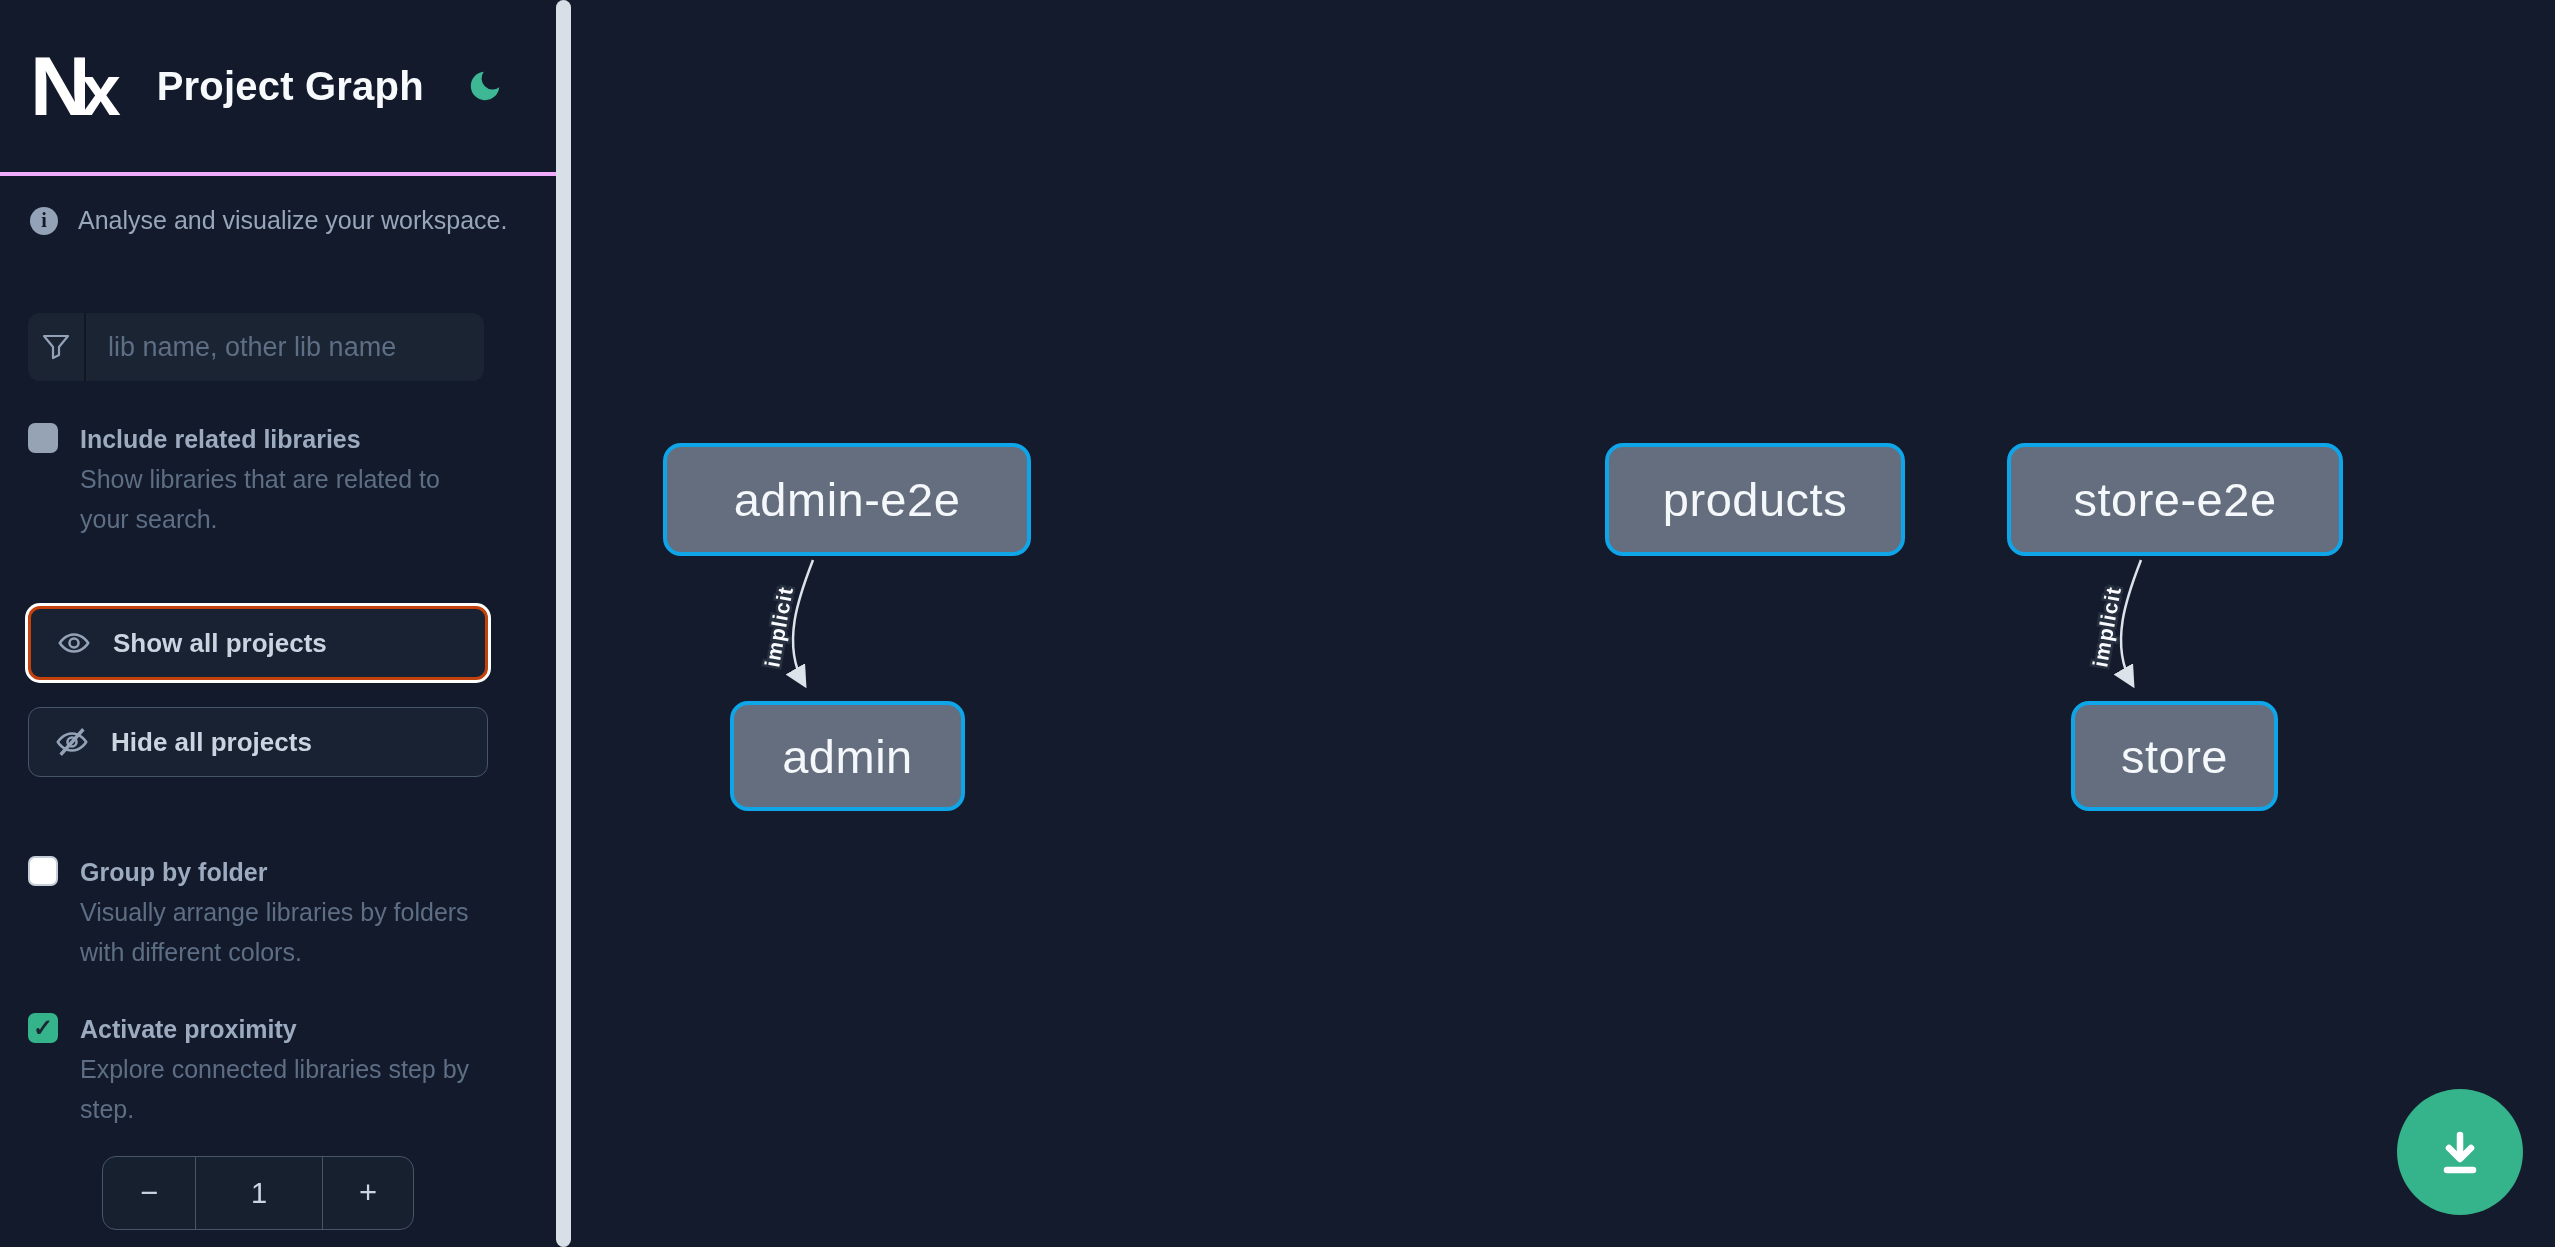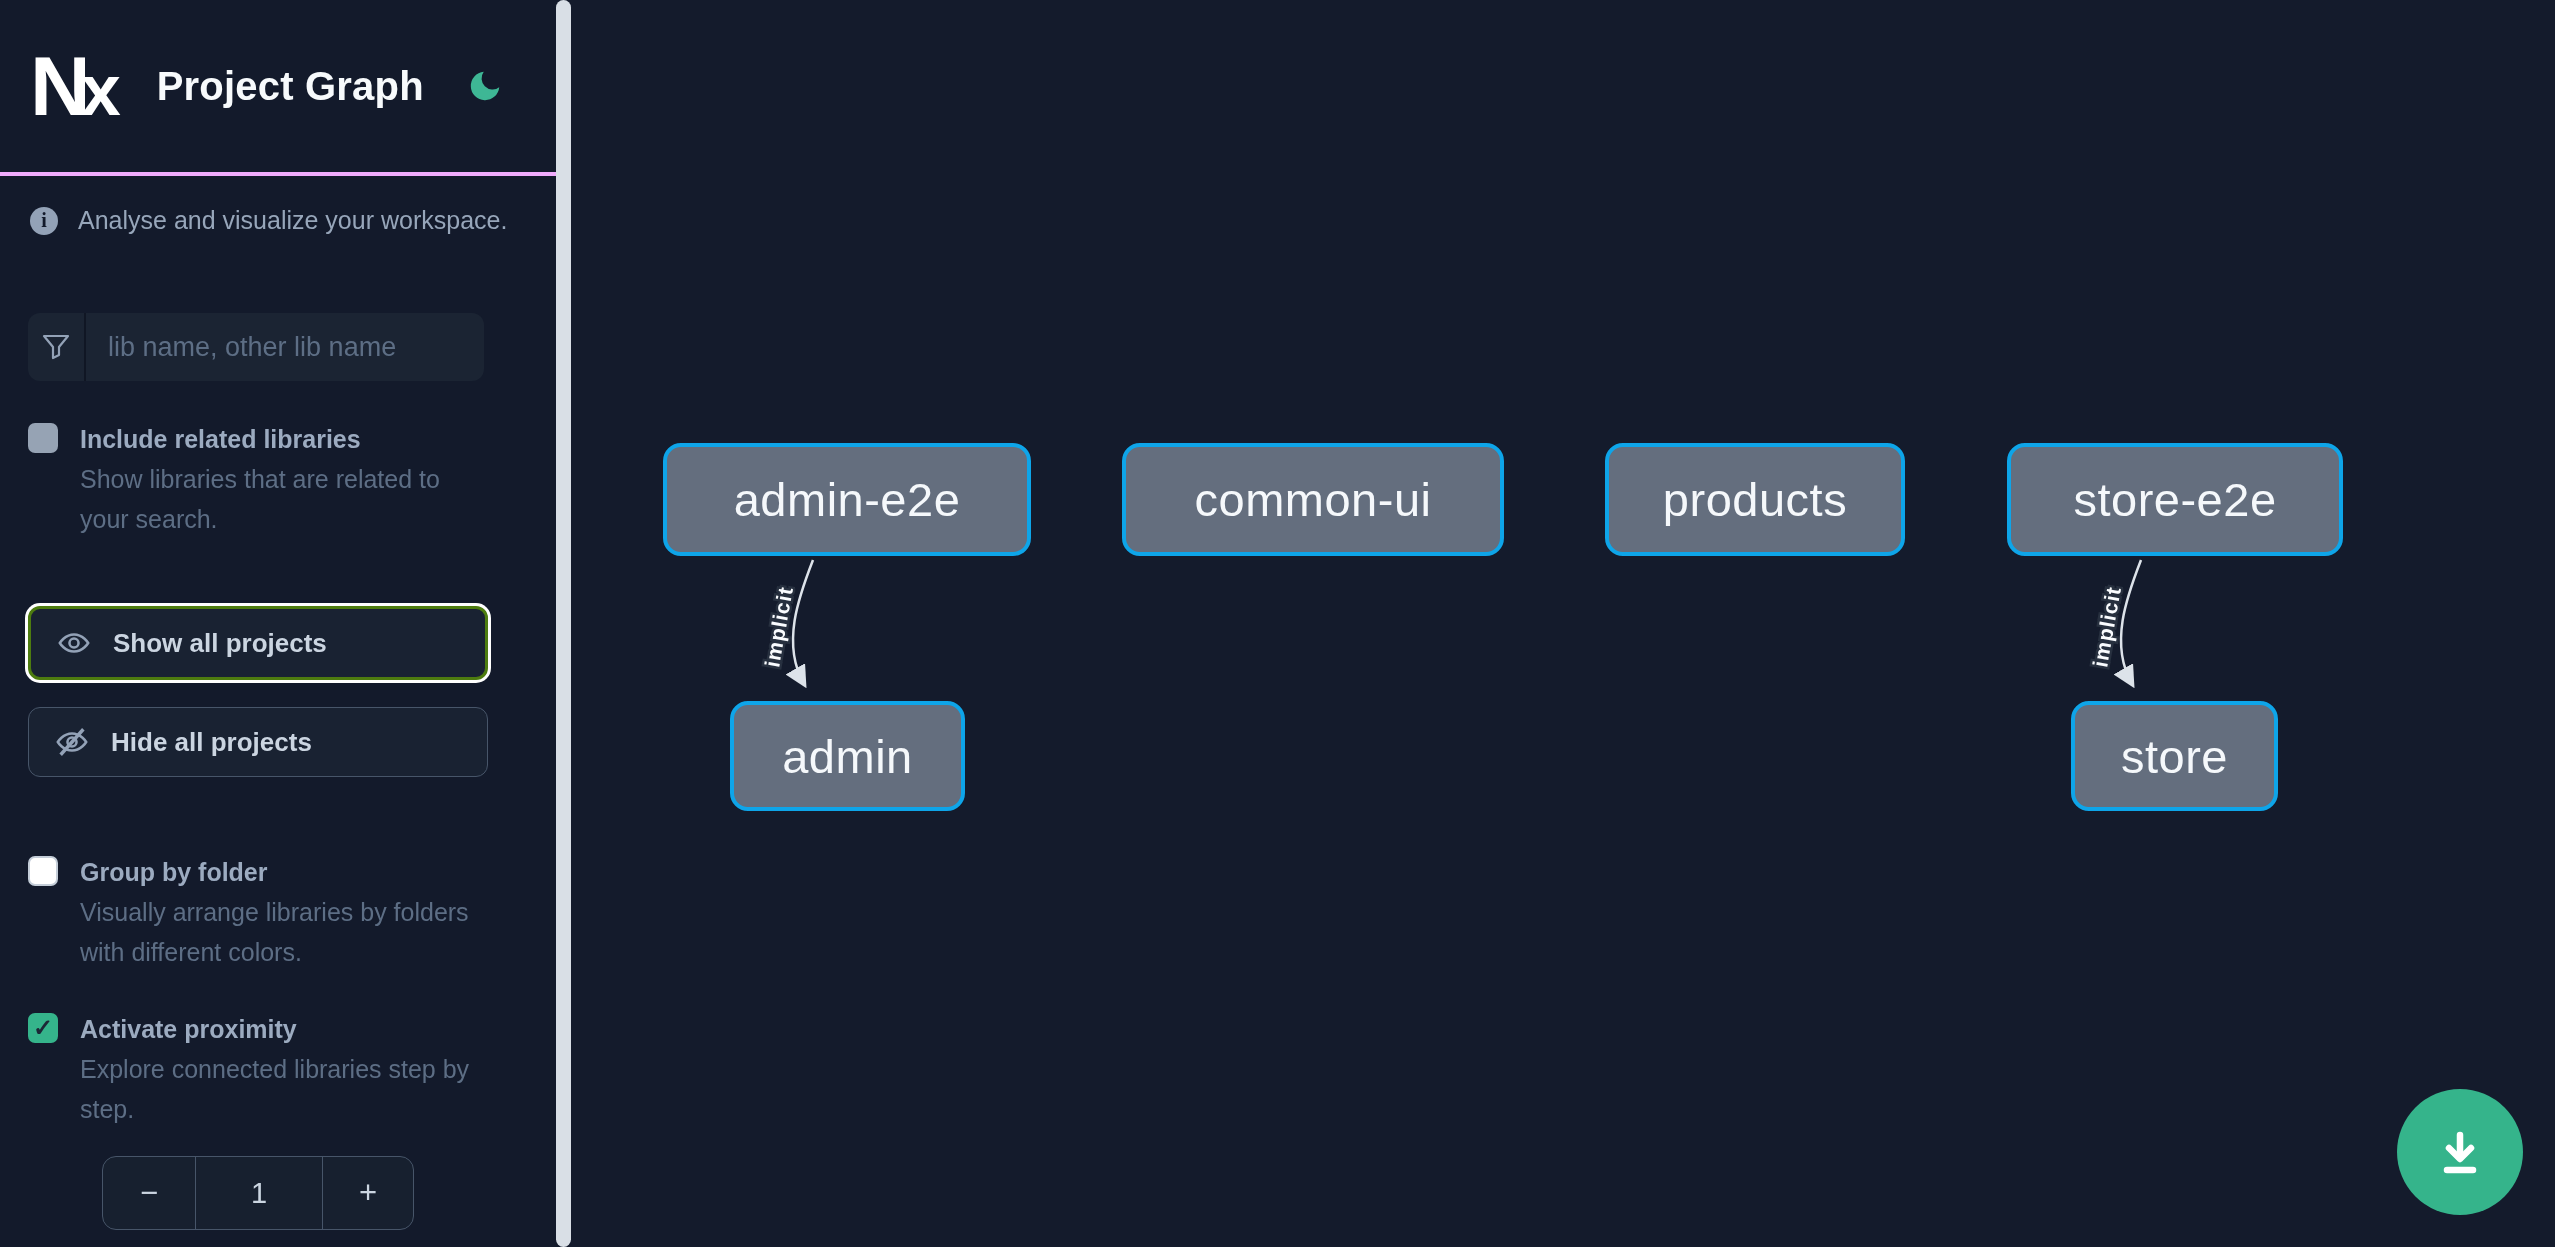--- a/index.html
+++ b/index.html
@@ -118,21 +118,21 @@
     background: #192232;
     border: 1px solid #475569;
     border-radius: 12px;
     color: #cbd5e1;
     font-size: 26px; font-weight: 600;
     font-family: "Liberation Sans", sans-serif;
     cursor: pointer;
   }
   .btn.focused {
     margin-top: 67px;
-    border: 3px solid #4d7c0f;
+    border: 3px solid #c2410c;
     box-shadow: 0 0 0 3px #ffffff;
     height: 74px;
   }
   .btn.secondary { margin-top: 27px; }
   .btn svg { flex: 0 0 auto; }
 
   .stepper {
     margin: 27px 0 0 102px;
     width: 312px; height: 74px;
     border: 1px solid #475569;
@@ -296,21 +296,20 @@
           <path d="M0,0 L9,4.5 L0,9 Z" fill="#dde3ea"></path>
         </marker>
       </defs>
       <path class="edge-path" d="M 242 560 C 228 596, 210 644, 233 684" marker-end="url(#arrow)"></path>
       <text class="edge-label" x="215" y="628" transform="rotate(-80 215 628)">implicit</text>
       <path class="edge-path" d="M 1570 560 C 1556 596, 1538 644, 1561 684" marker-end="url(#arrow)"></path>
       <text class="edge-label" x="1543" y="628" transform="rotate(-80 1543 628)">implicit</text>
     </svg>
 
     <div class="graph-node" style="left:92px;  top:443px; width:368px; height:113px;">admin-e2e</div>
-    <div class="graph-node" style="left:551px; top:443px; width:382px; height:113px;">common-ui</div>
     <div class="graph-node" style="left:1034px;top:443px; width:300px; height:113px;">products</div>
     <div class="graph-node" style="left:1436px;top:443px; width:336px; height:113px;">store-e2e</div>
     <div class="graph-node" style="left:159px; top:701px; width:235px; height:110px;">admin</div>
     <div class="graph-node" style="left:1500px;top:701px; width:207px; height:110px;">store</div>
   </main>
 
   <button class="fab">
     <svg width="56" height="56" viewBox="0 0 56 56" fill="none" stroke="#ffffff" stroke-width="6.5" stroke-linecap="round" stroke-linejoin="round">
       <path d="M28 11v22"></path>
       <path d="M17 24l11 11 11-11"></path>

